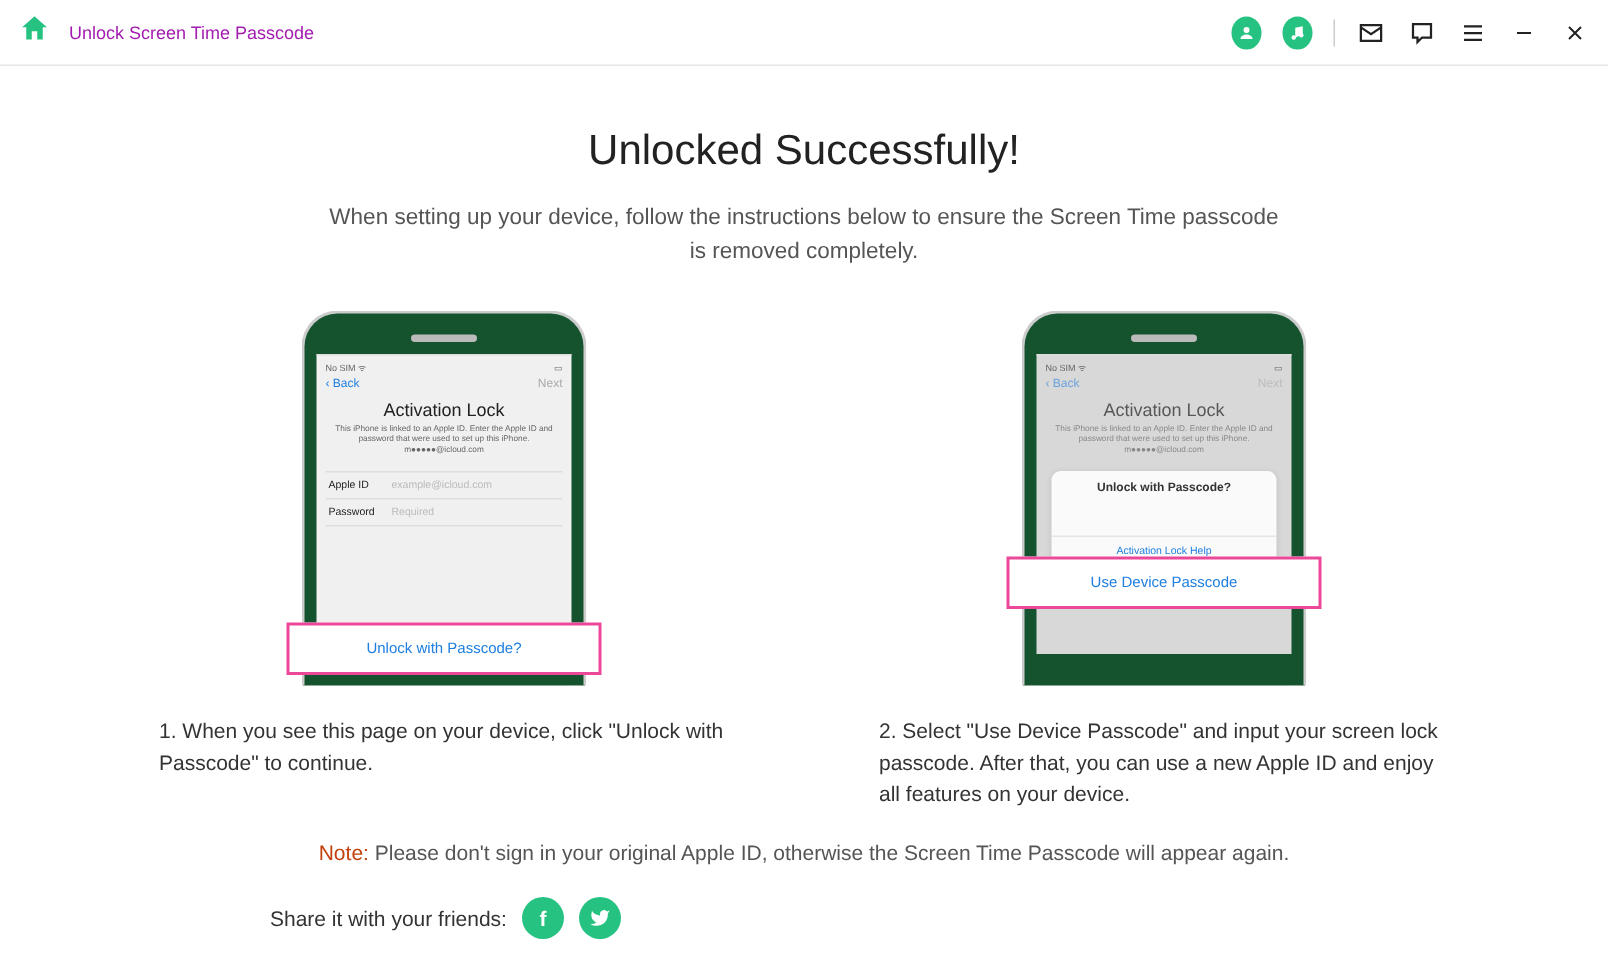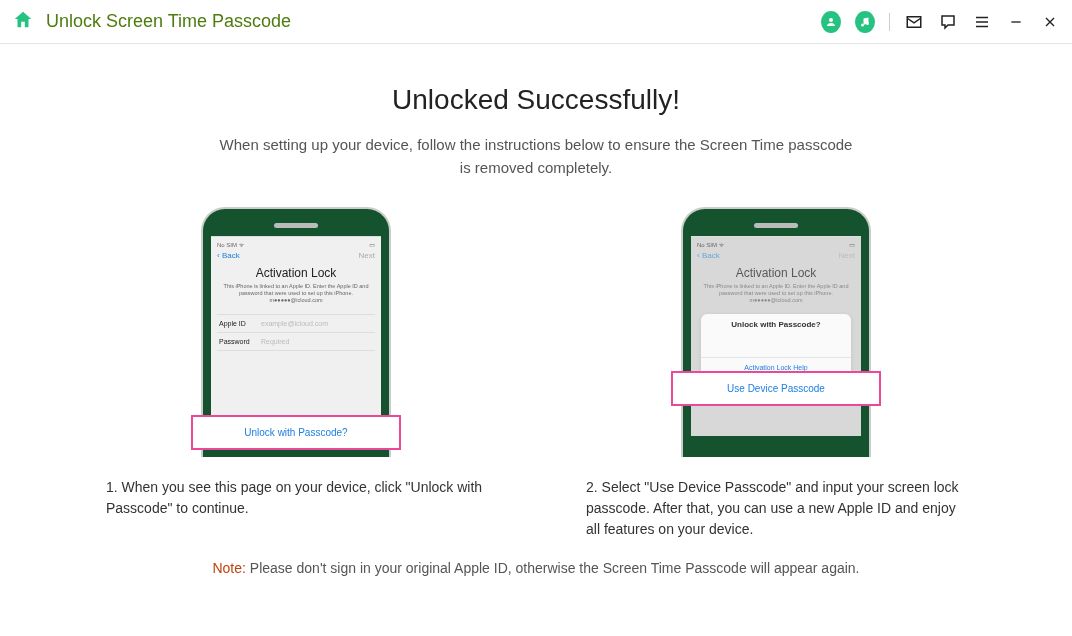--- a/index.html
+++ b/index.html
@@ -1,19 +1,19 @@
 <!DOCTYPE html>
 <html><head>
 <meta charset="utf-8">
 <style>
 * { margin: 0; padding: 0; box-sizing: border-box; }
 body { font-family: -apple-system, BlinkMacSystemFont, "Segoe UI", Arial, sans-serif; background: #fff; width: 1072px; height: 636px; overflow: hidden; }
 .header { display: flex; align-items: center; height: 44px; padding: 0 12px; border-bottom: 1px solid #e5e5e5; }
 .home-icon { color: #26c281; margin-right: 12px; }
-.header-title { font-size: 18px; color: #4d7c0f; flex: 0 0 auto; }
+.header-title { font-size: 12px; color: #a21caf; flex: 0 0 auto; }
 .header-spacer { flex: 1; }
 .header-icons { display: flex; align-items: center; gap: 14px; }
 .hicon { width: 20px; height: 20px; display: flex; align-items: center; justify-content: center; cursor: pointer; }
 .green-circle { width: 22px; height: 22px; border-radius: 50%; background: #26c281; display: flex; align-items: center; justify-content: center; }
 .divider-v { width: 1px; height: 18px; background: #ccc; }
 .content { padding: 40px 60px 0; text-align: center; }
 h1 { font-size: 28px; color: #222; font-weight: 400; margin-bottom: 18px; }
 .subtitle { font-size: 15px; color: #555; max-width: 640px; margin: 0 auto 28px; line-height: 1.5; }
 .phones { display: flex; justify-content: center; gap: 100px; margin-bottom: 20px; }
 .phone-col { display: flex; flex-direction: column; align-items: center; width: 380px; }
@@ -158,13 +158,24 @@
       </div>
       <p class="step-text">2. Select "Use Device Passcode" and input your screen lock passcode. After that, you can use a new Apple ID and enjoy all features on your device.</p>
     </div>
   </div>
 
   <div class="note-row">
     <span class="note-label">Note:</span>
     <span class="note-text">Please don't sign in your original Apple ID, otherwise the Screen Time Passcode will appear again.</span>
   </div>
 
+  <div class="share-row">
+    <span>Share it with your friends:</span>
+    <span class="share-btn">
+        <span>f</span>
+      </span>
+    <span class="share-btn">
+        <svg width="14" height="14" viewBox="0 0 24 24" fill="#fff">
+          <path d="M23 3a10.9 10.9 0 01-3.14 1.53A4.48 4.48 0 0012 8v1A10.66 10.66 0 013 4s-4 9 5 13a11.64 11.64 0 01-7 2c9 5 20 0 20-11.5a4.5 4.5 0 00-.08-.83A7.72 7.72 0 0023 3z"></path>
+        </svg>
+      </span>
+  </div>
 </div>
 
 </body></html>

